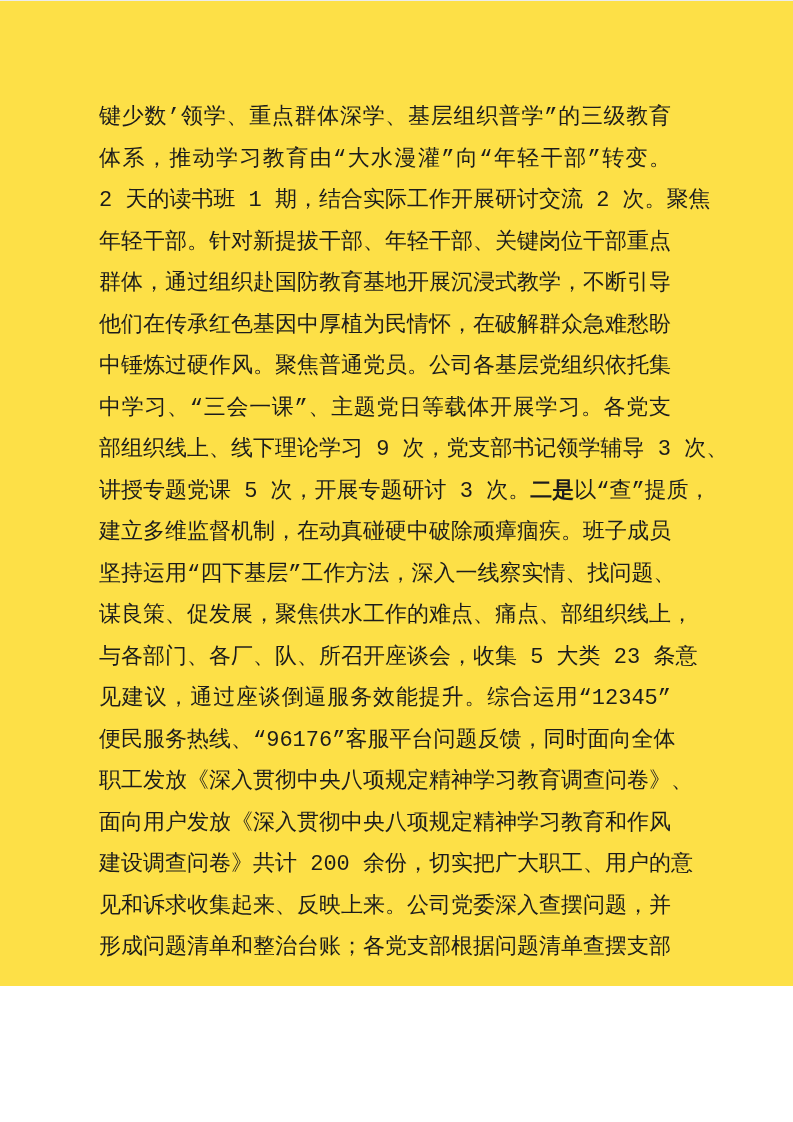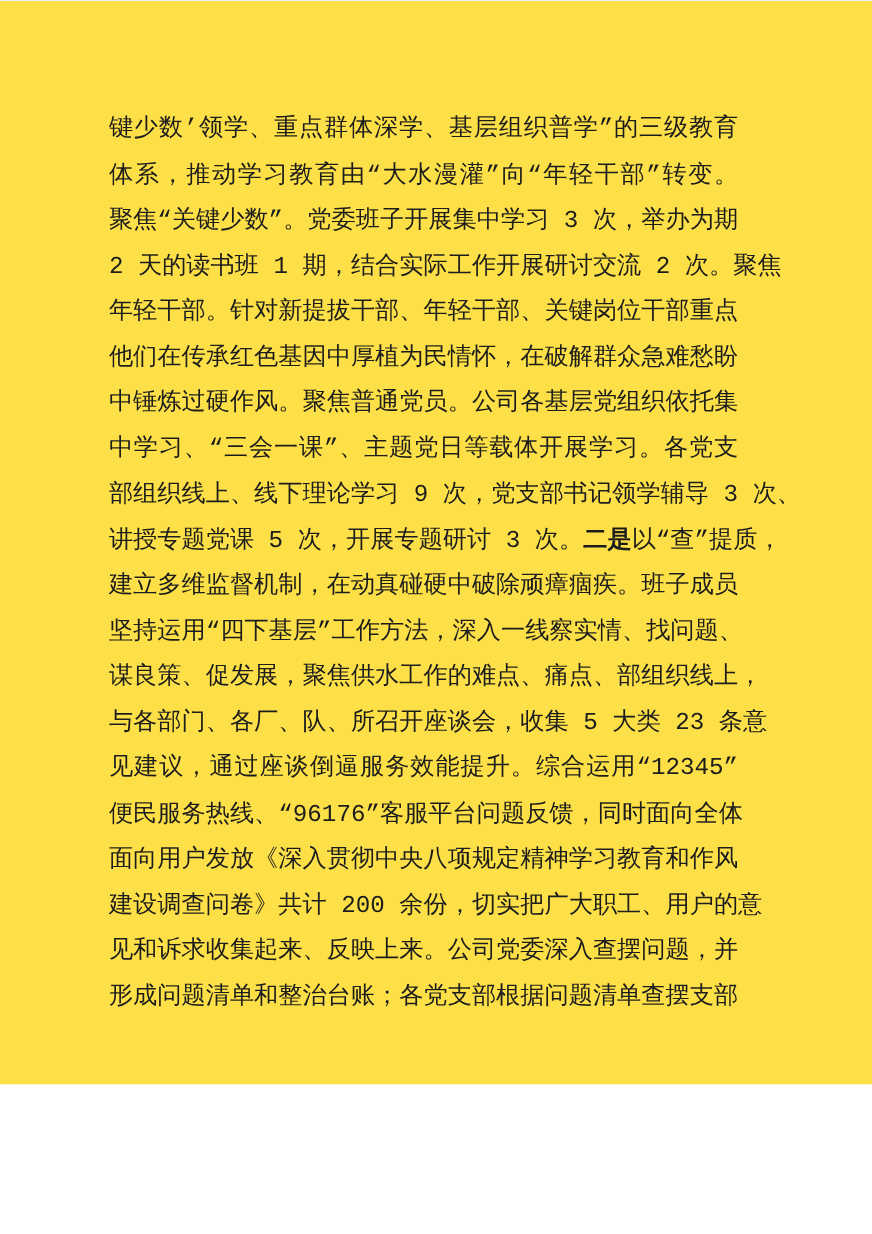--- a/index.html
+++ b/index.html
@@ -38,32 +38,33 @@
     font-weight: 700;
   }
 </style>
 </head>
 <body>
 
 <div class="page">
   <div class="body-text">
       <div class="line"><span>键少数’领学、重点群体深学、基层组织普学”的三级教育</span></div>
       <div class="line"><span>体系，推动学习教育由“大水漫灌”向“年轻干部”转变。</span></div>
-      <div class="line"><span>聚焦“关键少数”。党委班子开展集中学习 3 次，举办为期</span></div>
       <div class="line"><span>2 天的读书班 1 期，结合实际工作开展研讨交流 2 次。聚焦</span></div>
       <div class="line"><span>年轻干部。针对新提拔干部、年轻干部、关键岗位干部重点</span></div>
+      <div class="line"><span>群体，通过组织赴国防教育基地开展沉浸式教学，不断引导</span></div>
       <div class="line"><span>他们在传承红色基因中厚植为民情怀，在破解群众急难愁盼</span></div>
       <div class="line"><span>中锤炼过硬作风。聚焦普通党员。公司各基层党组织依托集</span></div>
       <div class="line"><span>中学习、“三会一课”、主题党日等载体开展学习。各党支</span></div>
       <div class="line"><span>部组织线上、线下理论学习 9 次，党支部书记领学辅导 3 次、</span></div>
       <div class="line"><span>讲授专题党课 5 次，开展专题研讨 3 次。</span><span class="bold">二是</span><span>以“查”提质，</span></div>
       <div class="line"><span>建立多维监督机制，在动真碰硬中破除顽瘴痼疾。班子成员</span></div>
       <div class="line"><span>坚持运用“四下基层”工作方法，深入一线察实情、找问题、</span></div>
       <div class="line"><span>谋良策、促发展，聚焦供水工作的难点、痛点、部组织线上，</span></div>
       <div class="line"><span>与各部门、各厂、队、所召开座谈会，收集 5 大类 23 条意</span></div>
       <div class="line"><span>见建议，通过座谈倒逼服务效能提升。综合运用“12345”</span></div>
       <div class="line"><span>便民服务热线、“96176”客服平台问题反馈，同时面向全体</span></div>
+      <div class="line"><span>职工发放《深入贯彻中央八项规定精神学习教育调查问卷》、</span></div>
       <div class="line"><span>面向用户发放《深入贯彻中央八项规定精神学习教育和作风</span></div>
       <div class="line"><span>建设调查问卷》共计 200 余份，切实把广大职工、用户的意</span></div>
       <div class="line"><span>见和诉求收集起来、反映上来。公司党委深入查摆问题，并</span></div>
       <div class="line"><span>形成问题清单和整治台账；各党支部根据问题清单查摆支部</span></div>
     </div>
 </div>
 
 </body></html>

